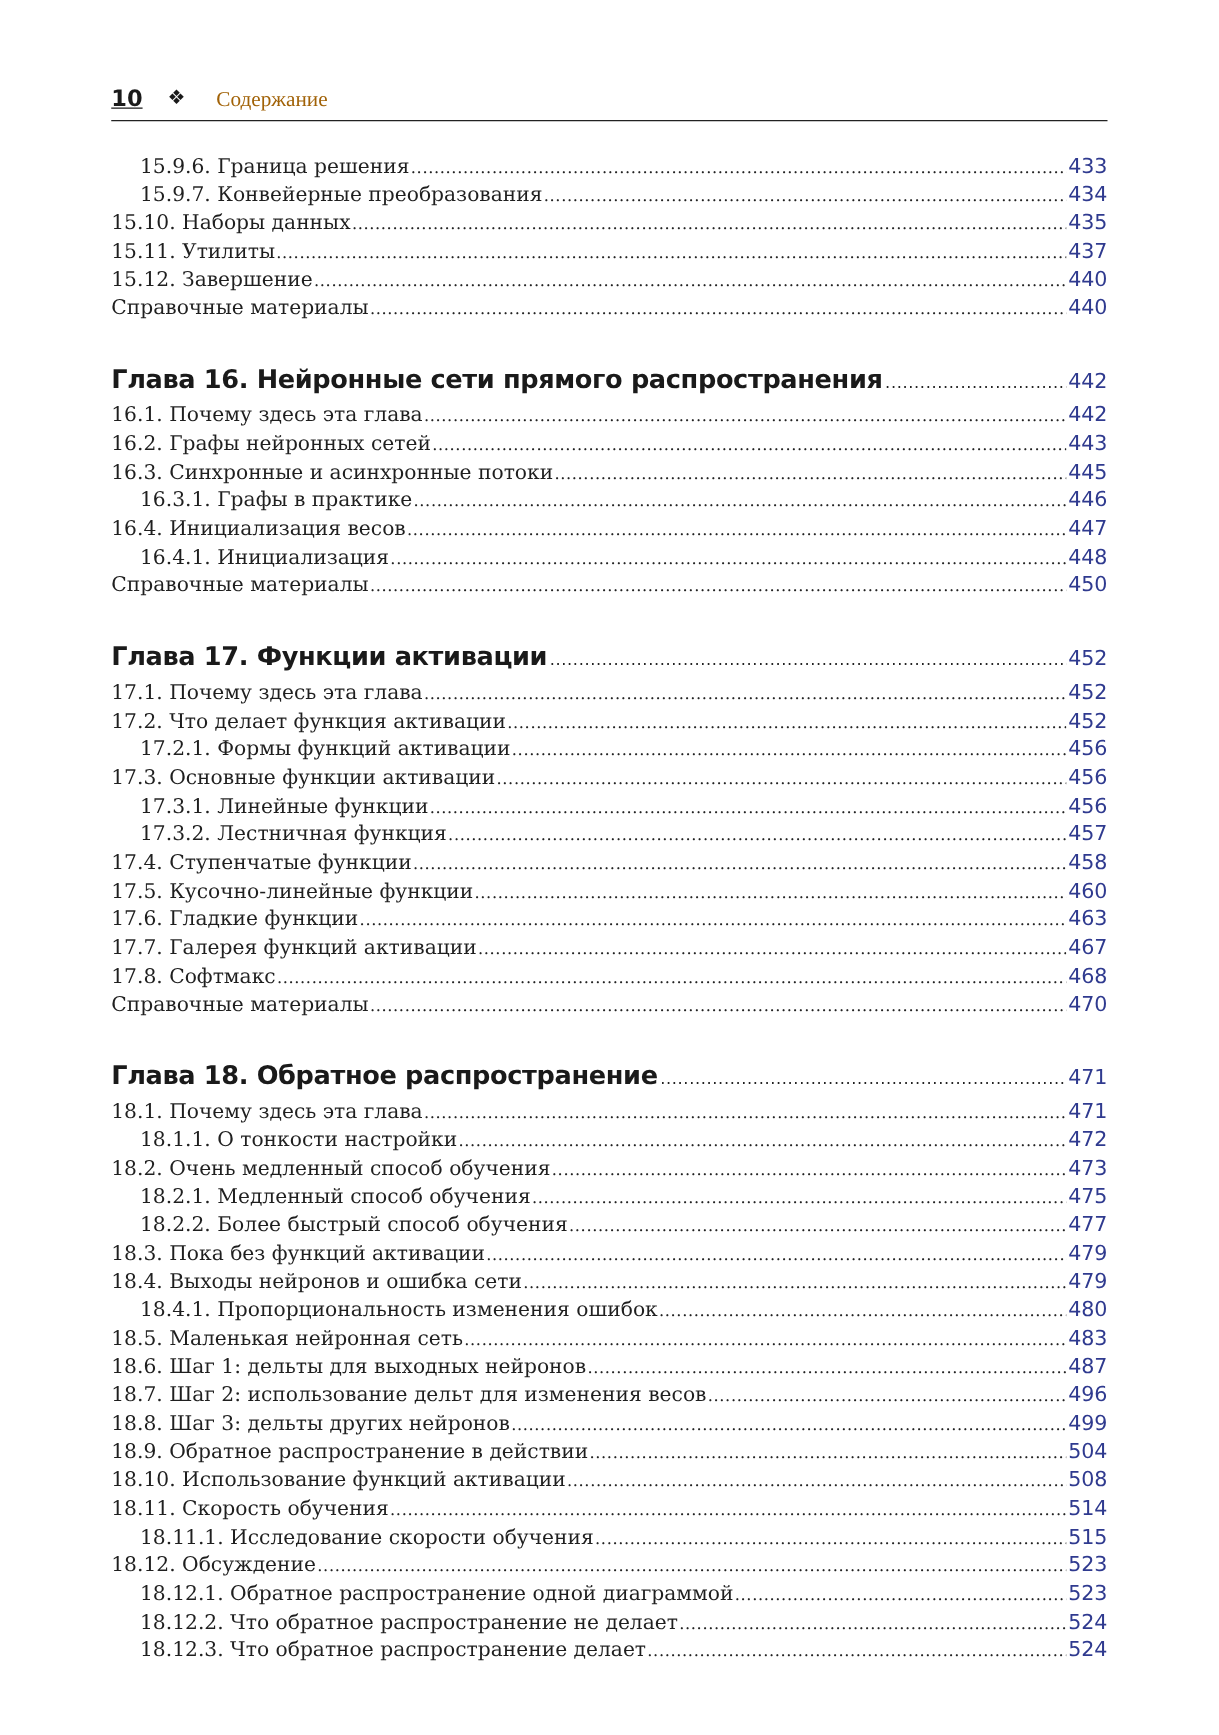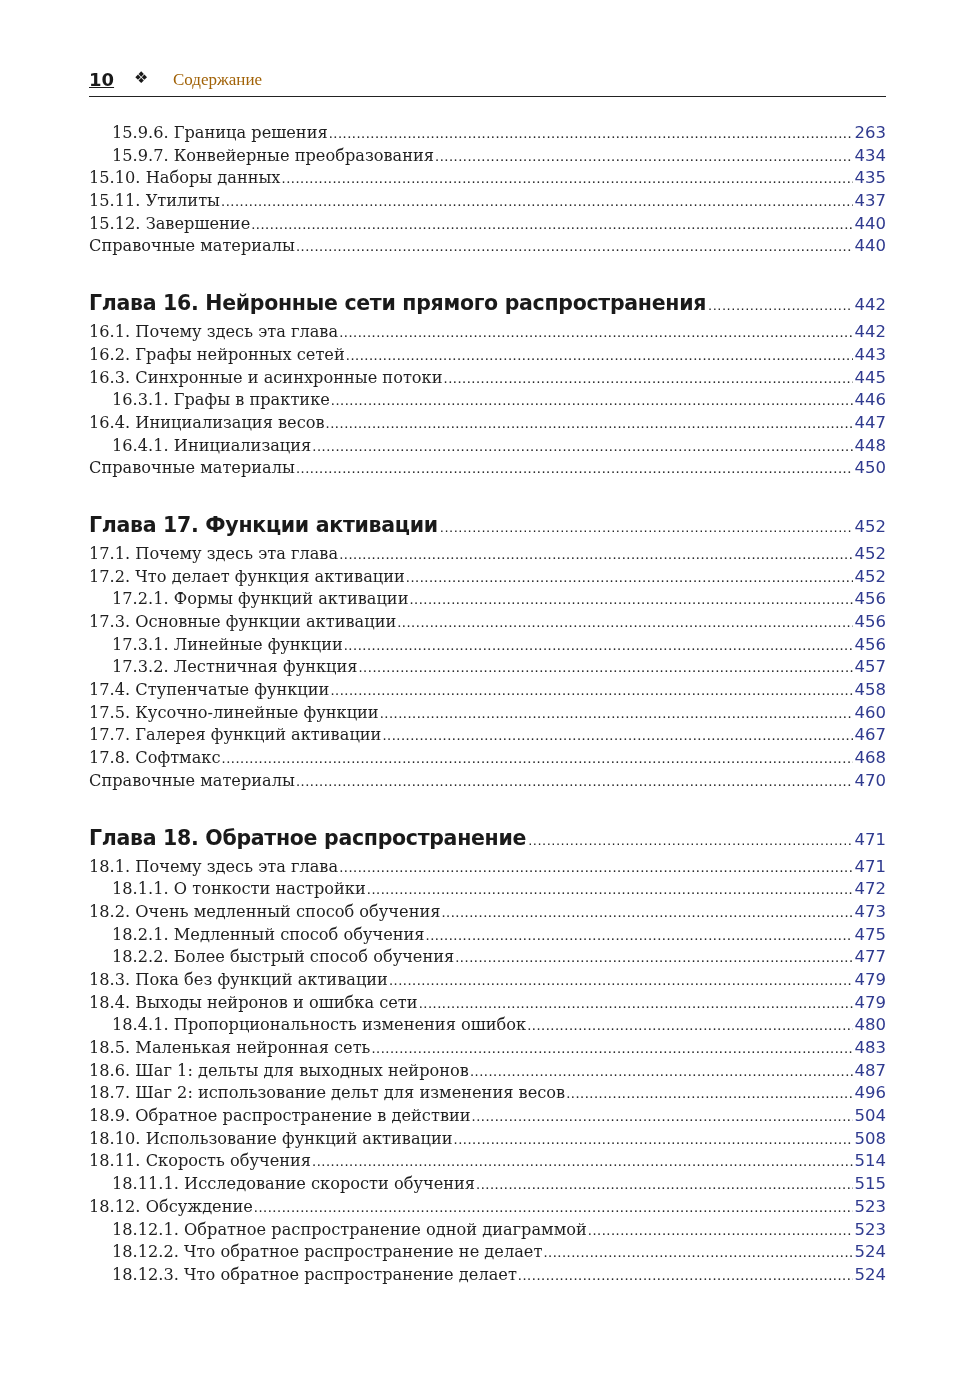--- a/index.html
+++ b/index.html
@@ -28,21 +28,21 @@
   <div class="header">
     <span class="num">10</span>
     <span class="orn">❖</span>
     <span class="title">Содержание</span>
   </div>
 
   <div class="toc" id="toc">
       <div class="row l2">
         <span class="lbl">15.9.6. Граница решения</span>
         <span class="dots"></span>
-        <span class="pg">263</span>
+        <span class="pg">433</span>
       </div>
       <div class="row l2">
         <span class="lbl">15.9.7. Конвейерные преобразования</span>
         <span class="dots"></span>
         <span class="pg">434</span>
       </div>
       <div class="row">
         <span class="lbl">15.10. Наборы данных</span>
         <span class="dots"></span>
         <span class="pg">435</span>
@@ -141,20 +141,25 @@
         <span class="lbl">17.4. Ступенчатые функции</span>
         <span class="dots"></span>
         <span class="pg">458</span>
       </div>
       <div class="row">
         <span class="lbl">17.5. Кусочно-линейные функции</span>
         <span class="dots"></span>
         <span class="pg">460</span>
       </div>
       <div class="row">
+        <span class="lbl">17.6. Гладкие функции</span>
+        <span class="dots"></span>
+        <span class="pg">463</span>
+      </div>
+      <div class="row">
         <span class="lbl">17.7. Галерея функций активации</span>
         <span class="dots"></span>
         <span class="pg">467</span>
       </div>
       <div class="row">
         <span class="lbl">17.8. Софтмакс</span>
         <span class="dots"></span>
         <span class="pg">468</span>
       </div>
       <div class="row">
@@ -214,20 +219,25 @@
       </div>
       <div class="row">
         <span class="lbl">18.6. Шаг 1: дельты для выходных нейронов</span>
         <span class="dots"></span>
         <span class="pg">487</span>
       </div>
       <div class="row">
         <span class="lbl">18.7. Шаг 2: использование дельт для изменения весов</span>
         <span class="dots"></span>
         <span class="pg">496</span>
+      </div>
+      <div class="row">
+        <span class="lbl">18.8. Шаг 3: дельты других нейронов</span>
+        <span class="dots"></span>
+        <span class="pg">499</span>
       </div>
       <div class="row">
         <span class="lbl">18.9. Обратное распространение в действии</span>
         <span class="dots"></span>
         <span class="pg">504</span>
       </div>
       <div class="row">
         <span class="lbl">18.10. Использование функций активации</span>
         <span class="dots"></span>
         <span class="pg">508</span>

